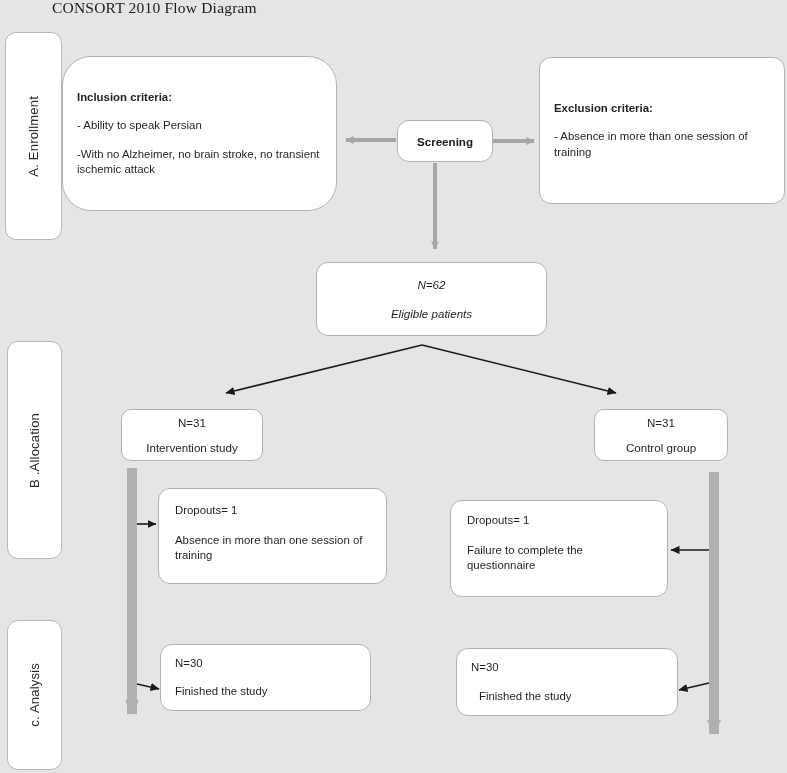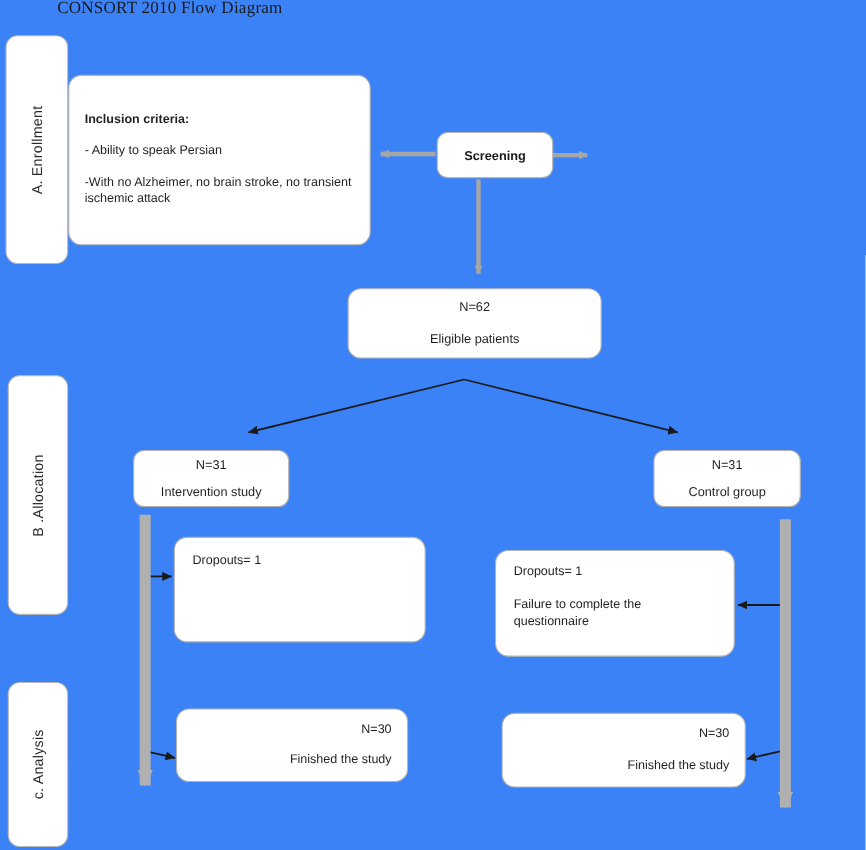--- a/index.html
+++ b/index.html
@@ -8,21 +8,21 @@
     background: #ffffff;
   }
   body {
     font-family: "Liberation Sans", sans-serif;
     color: #231f20;
   }
   #canvas {
     position: relative;
     width: 787px;
     height: 773px;
-    background: #3b82f6;
+    background: #e5e5e5;
     overflow: hidden;
   }
   .title {
     position: absolute;
     left: 52px;
     top: -1px;
     font-family: "Liberation Serif", serif;
     font-size: 15.5px;
     letter-spacing: 0.2px;
     color: #1a1a1a;
@@ -102,21 +102,21 @@
     text-align: left;
   }
   .leftbox .l1 { margin-bottom: 15px; }
   .leftbox .l2 { margin: 0; }
 
   .simplebox {
     padding: 0 14px;
     font-size: 11.4px;
     line-height: 1.32;
     color: #231f20;
-    text-align: right;
+    text-align: left;
   }
   .simplebox .l1 { margin-bottom: 13px; }
 
   
   #wires {
     position: absolute;
     left: 0; top: 0;
     width: 787px;
     height: 773px;
     pointer-events: none;
@@ -170,38 +170,46 @@
   </div>
 
   <div class="stage" style="left:7px; top:341px; width:55px; height:218px;">
     <span>B .Allocation</span>
   </div>
 
   <div class="stage" style="left:7px; top:620px; width:55px; height:150px;">
     <span>c. Analysis</span>
   </div>
 
-  <div class="box" style="left:62px; top:68px; width:275px; height:155px;">
+  <div class="box" style="left:62px; top:56px; width:275px; height:155px;border-radius:29px;">
     <div class="box-inner">
       <div class="crit">
         <div class="hd">Inclusion criteria:</div>
         <p>- Ability to speak Persian</p>
         <p>-With no Alzheimer, no brain stroke, no transient ischemic attack</p>
       </div>
     </div>
   </div>
 
-  <div class="box tight" style="left:397px; top:120px; width:106px; height:42px;">
+  <div class="box tight" style="left:397px; top:120px; width:96px; height:42px;border-radius:12px;">
     <div class="box-inner">
       <div class="screening-label">Screening</div>
     </div>
   </div>
 
-
-  <div class="box" style="left:316px; top:262px; width:231px; height:64px;">
+  <div class="box" style="left:539px; top:57px; width:246px; height:147px;">
+    <div class="box-inner">
+      <div class="crit">
+        <div class="hd">Exclusion criteria:</div>
+        <p>- Absence in more than one session of training</p>
+      </div>
+    </div>
+  </div>
+
+  <div class="box" style="left:316px; top:262px; width:231px; height:74px;font-style:italic;">
     <div class="box-inner">
       <div class="centerbox">
         <div class="l1">N=62</div>
         <div class="l2">Eligible patients</div>
       </div>
     </div>
   </div>
 
   <div class="box tight" style="left:121px; top:409px; width:142px; height:52px;">
     <div class="box-inner">
@@ -218,20 +226,21 @@
         <div class="l1" style="margin-bottom:10px">N=31</div>
         <div class="l2">Control group</div>
       </div>
     </div>
   </div>
 
   <div class="box" style="left:158px; top:488px; width:229px; height:96px;">
     <div class="box-inner" style="justify-content:flex-start; padding-top:14px;">
       <div class="leftbox">
         <div class="l1">Dropouts= 1</div>
+        <div class="l2">Absence in more than one session of training</div>
       </div>
     </div>
   </div>
 
   <div class="box" style="left:450px; top:500px; width:218px; height:97px;">
     <div class="box-inner" style="justify-content:flex-start; padding-top:12px;">
       <div class="leftbox">
         <div class="l1">Dropouts= 1</div>
         <div class="l2" style="max-width:140px">Failure to complete the questionnaire</div>
       </div>

